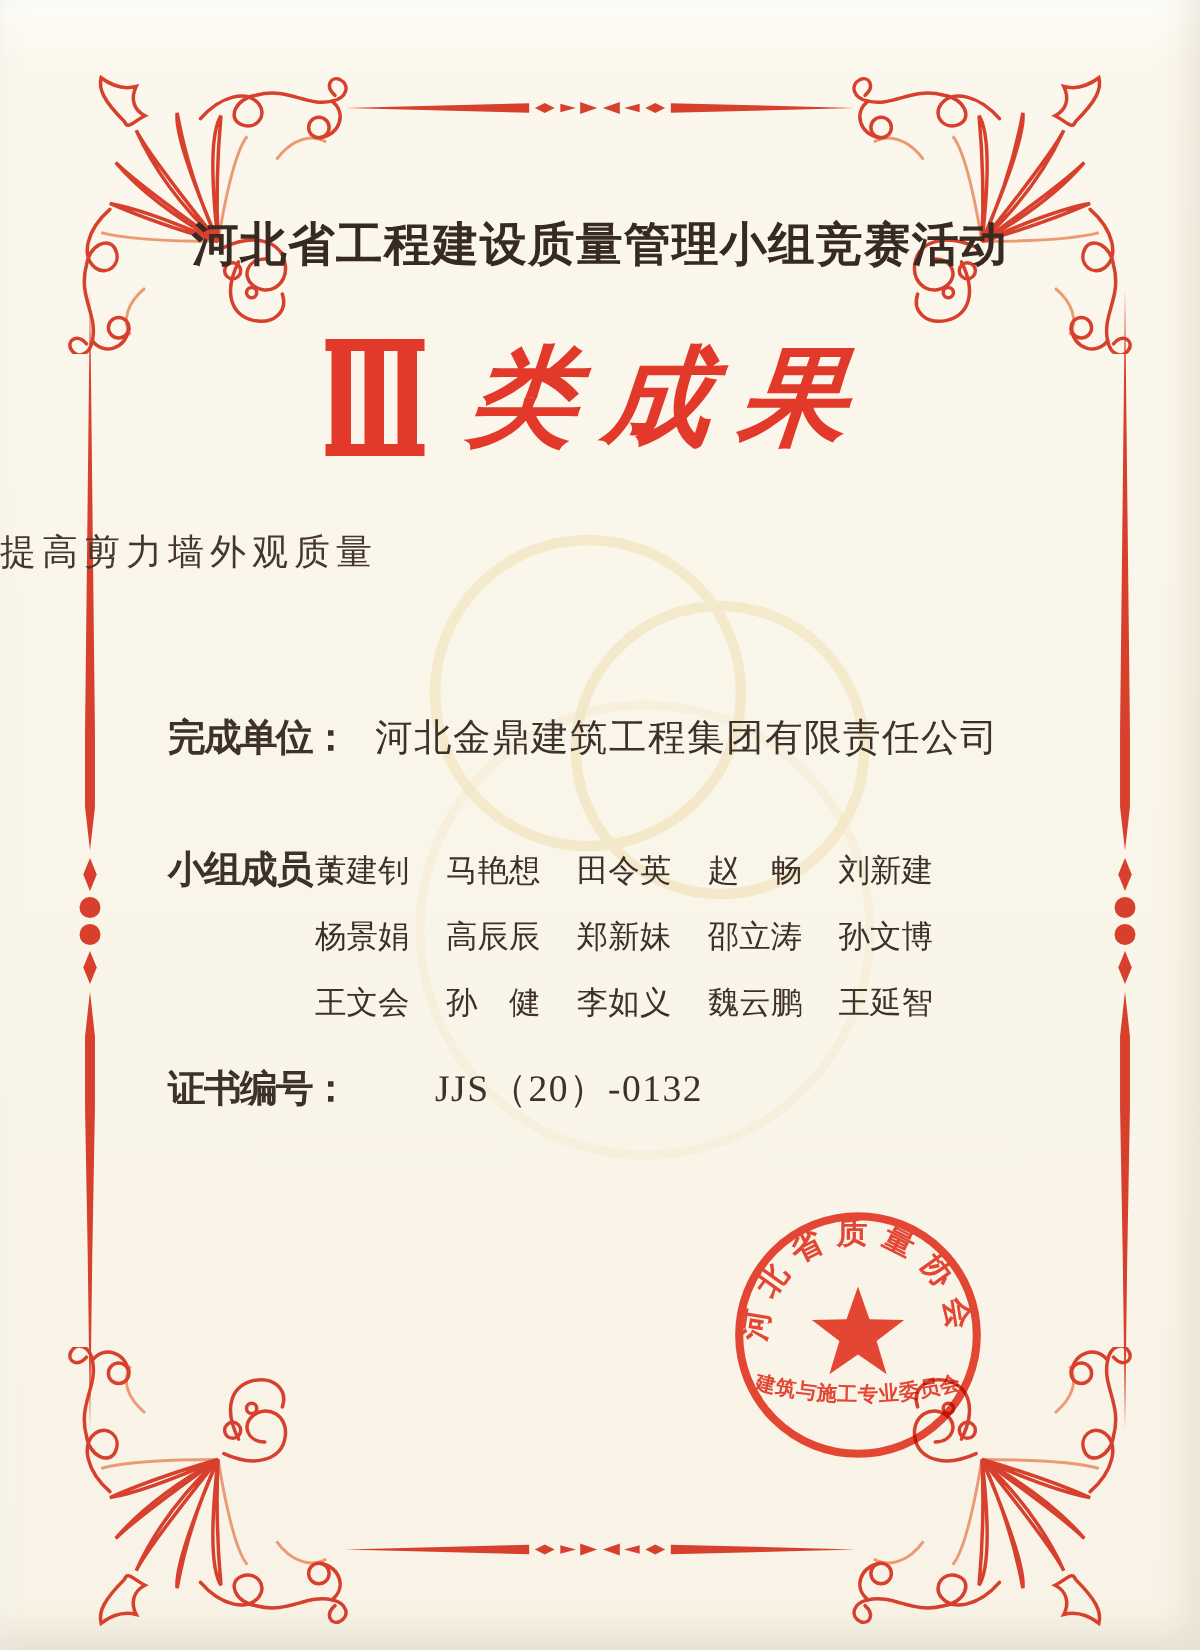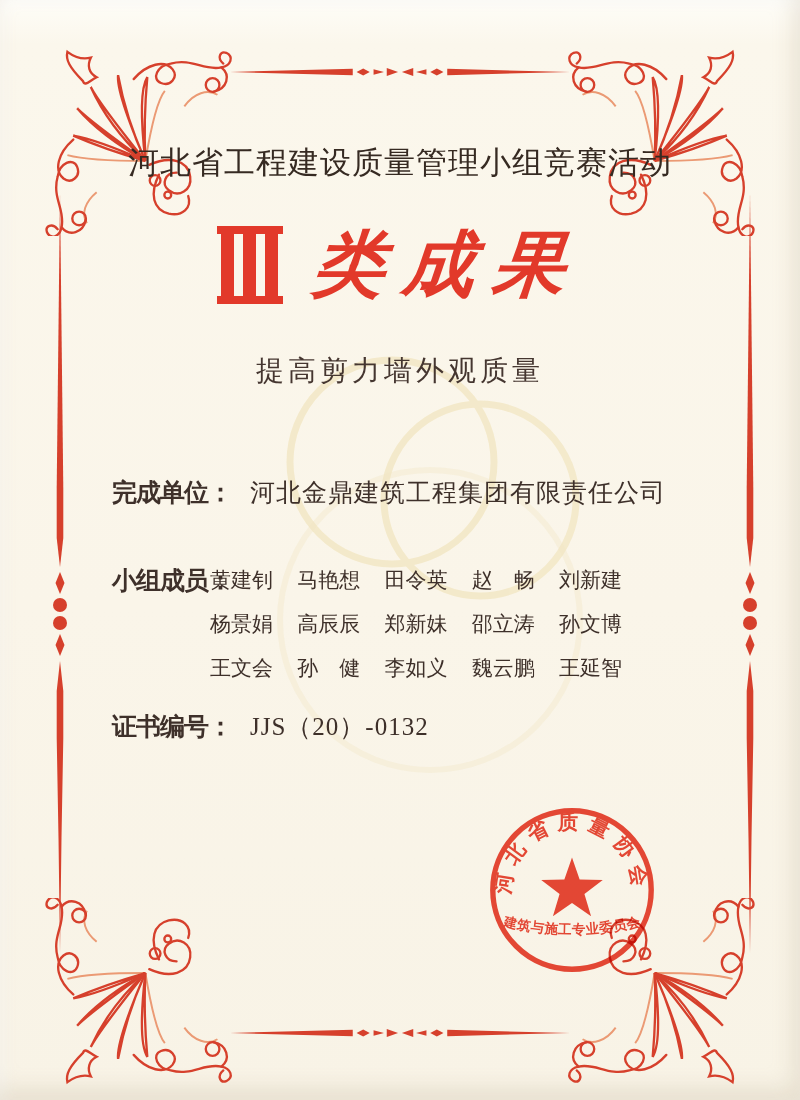--- a/index.html
+++ b/index.html
@@ -7,50 +7,50 @@
     position:relative;width:800px;height:1100px;margin:0 auto;overflow:hidden;
     background:linear-gradient(180deg,#fefdf8 0%,#fbf7ec 4%,#faf5e9 55%,#f8f3e6 100%);
     box-shadow:inset -6px -10px 22px rgba(170,150,120,.22), inset 4px 4px 14px rgba(255,255,255,.6);
     font-family:"Liberation Serif", serif;
   }
   .abs{position:absolute;}
   
   .event-title{
     top:142px;left:0;right:0;text-align:center;
     font-family:"Liberation Sans", sans-serif;
-    font-size:31px;font-weight:400;letter-spacing:1px;color:#362a22;
+    font-size:31px;font-weight:700;letter-spacing:1px;color:#362a22;
   }
   .award-line{top:226px;left:0;right:0;text-align:center;white-space:nowrap;color:#e2392a;}
   .award-numeral{
     display:inline-block;vertical-align:middle;
     width:66px;height:62px;margin-right:30px;position:relative;
     border-top:8px solid #e2392a;border-bottom:8px solid #e2392a;
   }
   .award-numeral i{position:absolute;top:0;bottom:0;width:13px;background:#e2392a;}
   .award-numeral i:nth-child(1){left:4px;}
   .award-numeral i:nth-child(2){left:26px;}
   .award-numeral i:nth-child(3){left:48px;}
   .award-script{
     display:inline-block;vertical-align:middle;
     font-size:72px;font-weight:700;font-style:italic;letter-spacing:18px;
     transform:skewX(-5deg);line-height:1;
   }
   .achievement-title{
-    top:352px;left:0;right:0;text-align:center;
-    font-size:28px;letter-spacing:4px;color:#453630;font-weight:500;
+    top:352px;left:0;right:0;text-align:left;
+    font-size:24px;letter-spacing:4px;color:#453630;font-weight:500;
   }
   
   .info-row{left:112px;white-space:nowrap;font-size:25px;color:#3e302a;line-height:1.2;}
   .info-label{font-weight:700;letter-spacing:-1px;display:inline-block;width:93px;}
   .info-label.wide{width:auto;margin-right:18px;}
   .info-value-bold{font-weight:400;letter-spacing:1px;}
   .info-value{letter-spacing:1px;}
   .names-row{left:210px;width:412px;display:flex;justify-content:space-between;
     font-size:21px;color:#3e302a;white-space:nowrap;}
-  .cert-no-value{letter-spacing:1px;}
+  .cert-no-value{letter-spacing:1px;margin-left:40px;}
   
   .issue-date{
     top:920px;left:488px;z-index:1;
     font-size:33px;letter-spacing:3px;color:#2f2a28;white-space:nowrap;
   }
   .seal{top:800px;left:482px;width:180px;height:180px;z-index:2;
     mix-blend-mode:multiply;opacity:.95;}
   
   .corner{width:200px;height:190px;z-index:0;}
   .corner.tl{top:46px;left:40px;}

